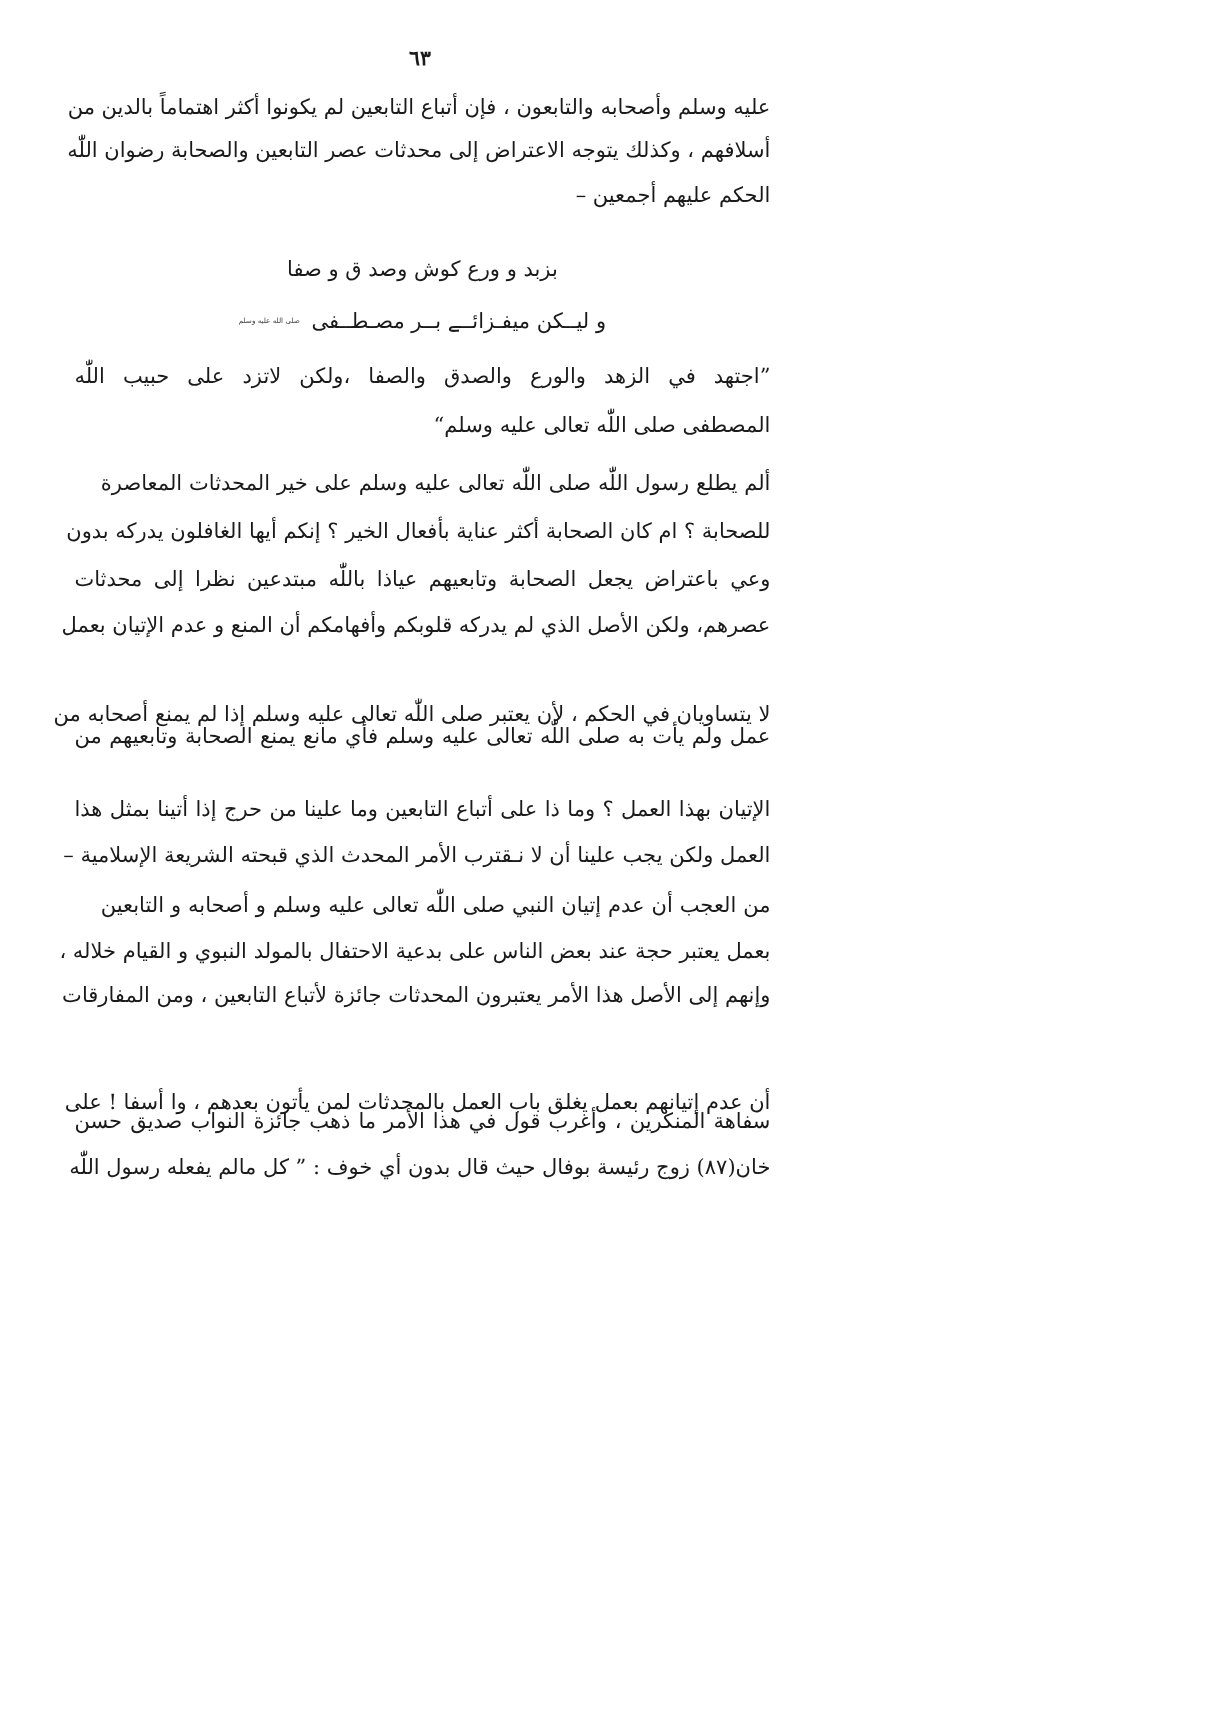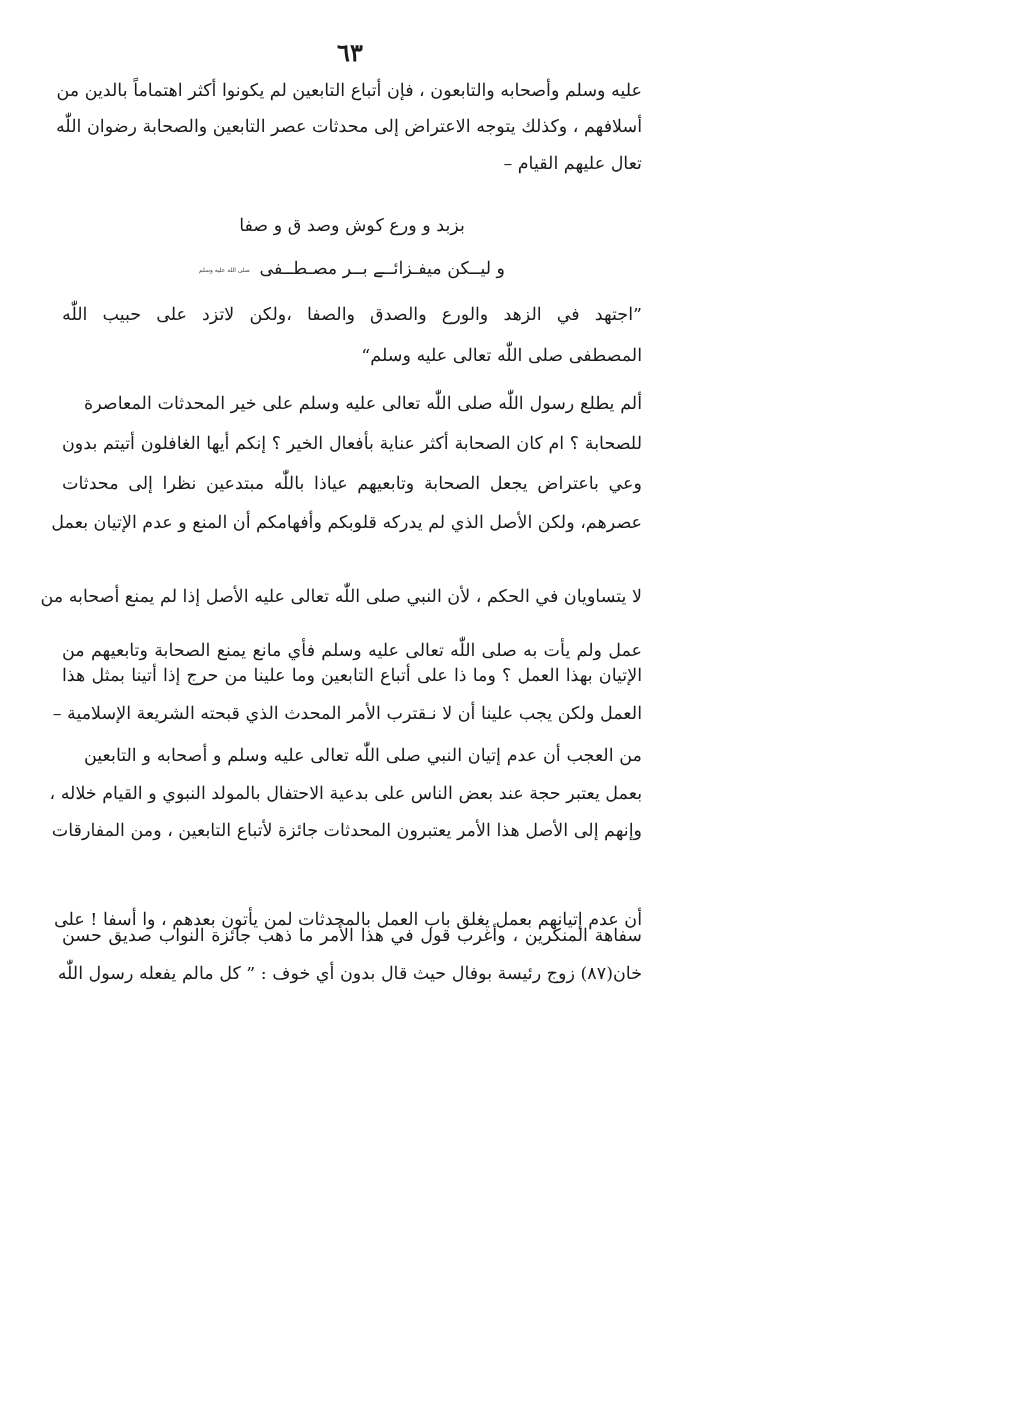--- a/index.html
+++ b/index.html
@@ -14,21 +14,21 @@
       overflow: hidden;
       font-family: "DejaVu Serif", "Liberation Serif", serif;
       color: #1a1a1a;
     }
     .page-number {
       position: absolute;
       top: 38px;
       left: 330px;
       width: 40px;
       text-align: center;
-      font-size: 24px;
+      font-size: 17px;
       font-weight: bold;
       direction: rtl;
     }
     .text-block {
       position: absolute;
       left: 62px;
       width: 580px;
       direction: rtl;
       font-size: 17.5px;
     }
@@ -70,43 +70,43 @@
 
 <div>
 
   <div class="page-number">٦٣</div>
 
   <div class="text-block" style="top:0;">
 
     <div>
       <div class="line" style="top:72px;">عليه وسلم وأصحابه والتابعون ، فإن أتباع التابعين لم يكونوا أكثر اهتماماً بالدين من</div>
       <div class="line" style="top:108px;">أسلافهم ، وكذلك يتوجه الاعتراض إلى محدثات عصر التابعين والصحابة رضوان اللّٰه</div>
-      <div class="line last" style="top:145px;">تعال عليهم القيام –</div>
+      <div class="line last" style="top:145px;">الحكم عليهم أجمعين –</div>
     </div>
 
     <div>
       <div class="verse" style="top:207px;">بزبد و ورع كوش وصد ق و صفا</div>
       <div class="verse" style="top:250px;">
         <span>و ليــكن ميفـزائــے بــر مصـطــفى</span>
         <span class="honorific">صلى الله عليه وسلم</span>
       </div>
     </div>
 
     <div>
       <div class="line" style="top:296px;">”اجتهد في الزهد والورع والصدق والصفا ،ولكن لاتزد على حبيب اللّٰه</div>
       <div class="line last" style="top:337px;">المصطفى صلى اللّٰه تعالى عليه وسلم“</div>
     </div>
 
     <div>
       <div class="line indent" style="top:385px;margin-left:20px;">ألم يطلع رسول اللّٰه صلى اللّٰه تعالى عليه وسلم على خير المحدثات المعاصرة</div>
-      <div class="line" style="top:425px;">للصحابة ؟ ام كان الصحابة أكثر عناية بأفعال الخير ؟ إنكم أيها الغافلون أتيتم بدون</div>
+      <div class="line" style="top:425px;">للصحابة ؟ ام كان الصحابة أكثر عناية بأفعال الخير ؟ إنكم أيها الغافلون يدركه بدون</div>
       <div class="line" style="top:465px;">وعي باعتراض يجعل الصحابة وتابعيهم عياذا باللّٰه مبتدعين نظرا إلى محدثات</div>
       <div class="line" style="top:504px;">عصرهم، ولكن الأصل الذي لم يدركه قلوبكم وأفهامكم أن المنع و عدم الإتيان بعمل</div>
-      <div class="line" style="top:578px;">لا يتساويان في الحكم ، لأن النبي صلى اللّٰه تعالى عليه الأصل إذا لم يمنع أصحابه من</div>
-      <div class="line" style="top:632px;">عمل ولم يأت به صلى اللّٰه تعالى عليه وسلم فأي مانع يمنع الصحابة وتابعيهم من</div>
+      <div class="line" style="top:578px;">لا يتساويان في الحكم ، لأن يعتبر صلى اللّٰه تعالى عليه وسلم إذا لم يمنع أصحابه من</div>
+      <div class="line" style="top:596px;">عمل ولم يأت به صلى اللّٰه تعالى عليه وسلم فأي مانع يمنع الصحابة وتابعيهم من</div>
       <div class="line" style="top:657px;">الإتيان بهذا العمل ؟ وما ذا على أتباع التابعين وما علينا من حرج إذا أتينا بمثل هذا</div>
       <div class="line last" style="top:695px;">العمل ولكن يجب علينا أن لا نـقترب الأمر المحدث الذي قبحته الشريعة الإسلامية –</div>
     </div>
 
     <div>
       <div class="line indent" style="top:737px;">من العجب أن عدم إتيان النبي صلى اللّٰه تعالى عليه وسلم و أصحابه و التابعين</div>
       <div class="line" style="top:775px;">بعمل يعتبر حجة عند بعض الناس على بدعية الاحتفال بالمولد النبوي و القيام خلاله ،</div>
       <div class="line" style="top:812px;">وإنهم إلى الأصل هذا الأمر يعتبرون المحدثات جائزة لأتباع التابعين ، ومن المفارقات</div>
       <div class="line" style="top:901px;">أن عدم إتيانهم بعمل يغلق باب العمل بالمحدثات لمن يأتون بعدهم ، وا أسفا ! على</div>
       <div class="line" style="top:917px;">سفاهة المنكرين ، وأغرب قول في هذا الأمر ما ذهب جائزة النواب صديق حسن</div>

